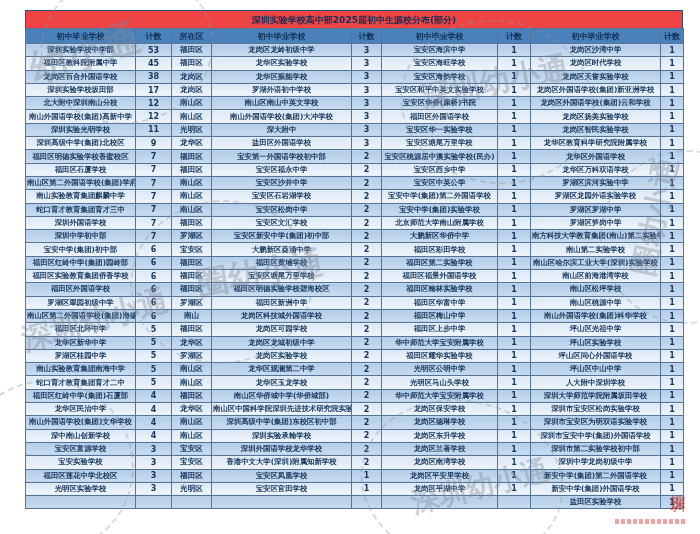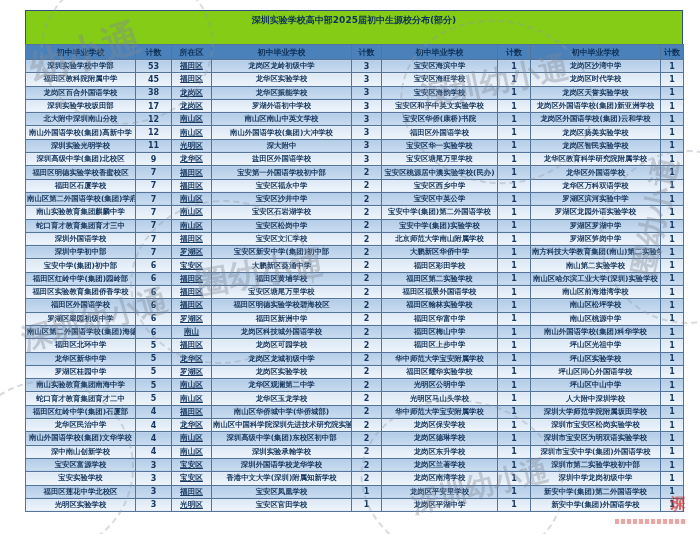--- a/index.html
+++ b/index.html
@@ -2,39 +2,39 @@
 <html><head>
 <meta charset="utf-8">
 <style>
   html,body{margin:0;padding:0;background:#ffffff;}
   #stage{
     position:relative;width:700px;height:534px;overflow:hidden;background:#ffffff;
     font-family:"DejaVu Sans","Liberation Sans",sans-serif;
   }
   #tablewrap{position:absolute;left:25px;top:10px;width:658px;z-index:2;}
   .title-bar{
-    box-sizing:border-box;width:658px;height:34px;line-height:18px;
-    background:#84cc16;border:1px solid #2c4f7c;border-bottom:none;
+    box-sizing:border-box;width:658px;height:18px;line-height:18px;
+    background:#ef4444;border:1px solid #2c4f7c;border-bottom:none;
     color:#0f3158;font-size:9px;font-weight:bold;text-align:center;
     white-space:nowrap;overflow:hidden;
   }
   table{border-collapse:collapse;table-layout:fixed;width:658px;background:#fff;}
   th,td{
     box-sizing:border-box;border:1px solid #55749a;overflow:hidden;
     white-space:nowrap;text-align:center;vertical-align:middle;padding:0 1px;
   }
   thead th{
     height:15px;background:#4a81ba;color:#0f3158;font-size:8px;font-weight:bold;
   }
   tbody td{height:13.3px;color:#17375e;font-weight:bold;}
   tbody tr:nth-child(odd) td{background:linear-gradient(#b3cce7,#c9dcf0);}
   tbody tr:nth-child(even) td{background:linear-gradient(#dce8f5,#eef4fb);}
   td.school{font-size:7.4px;}
   td.count{font-size:8px;}
-  td.district{font-size:7.6px;text-decoration:underline;}
+  td.district{font-size:7.6px;}
   
   .wm{
     position:absolute;z-index:6;pointer-events:none;color:rgba(128,138,150,0.38);
     font-weight:bold;white-space:nowrap;
   }
   .ring{
     position:absolute;z-index:5;pointer-events:none;border:2px dashed rgba(145,153,164,0.35);
     border-radius:50%;
   }
   .redmark{
@@ -465,17 +465,28 @@
             <td class="school">光明区实验学校</td>
             <td class="count">3</td>
             <td class="district">光明区</td>
             <td class="school">宝安区官田学校</td>
             <td class="count">1</td>
             <td class="school">龙岗区平湖中学</td>
             <td class="count">1</td>
             <td class="school">新安中学(集团)外国语学校</td>
             <td class="count">1</td>
           </tr>
+          <tr>
+            <td class="school"></td>
+            <td class="count"></td>
+            <td class="district"></td>
+            <td class="school"></td>
+            <td class="count"></td>
+            <td class="school"></td>
+            <td class="count"></td>
+            <td class="school">盐田区实验学校</td>
+            <td class="count">1</td>
+          </tr>
         </tbody>
     </table>
   </div>
 
 </div>
 
 </body></html>

